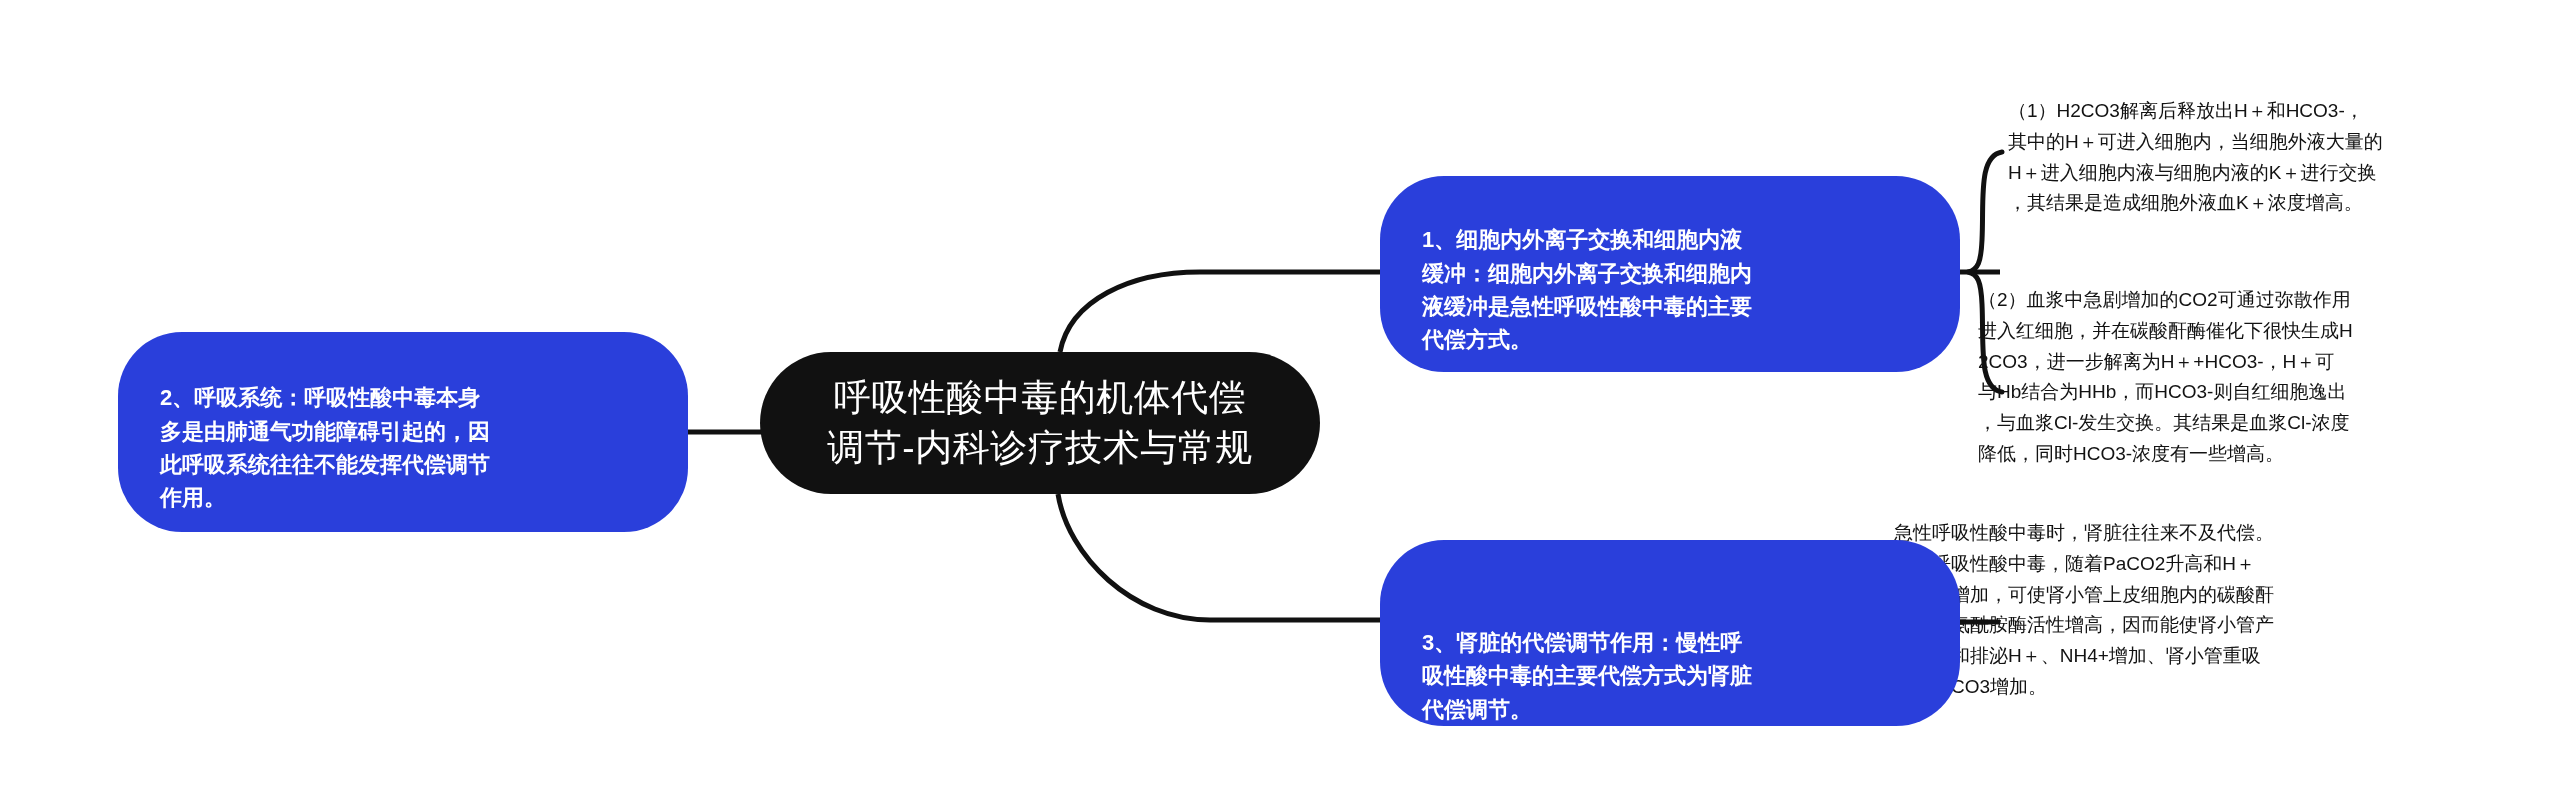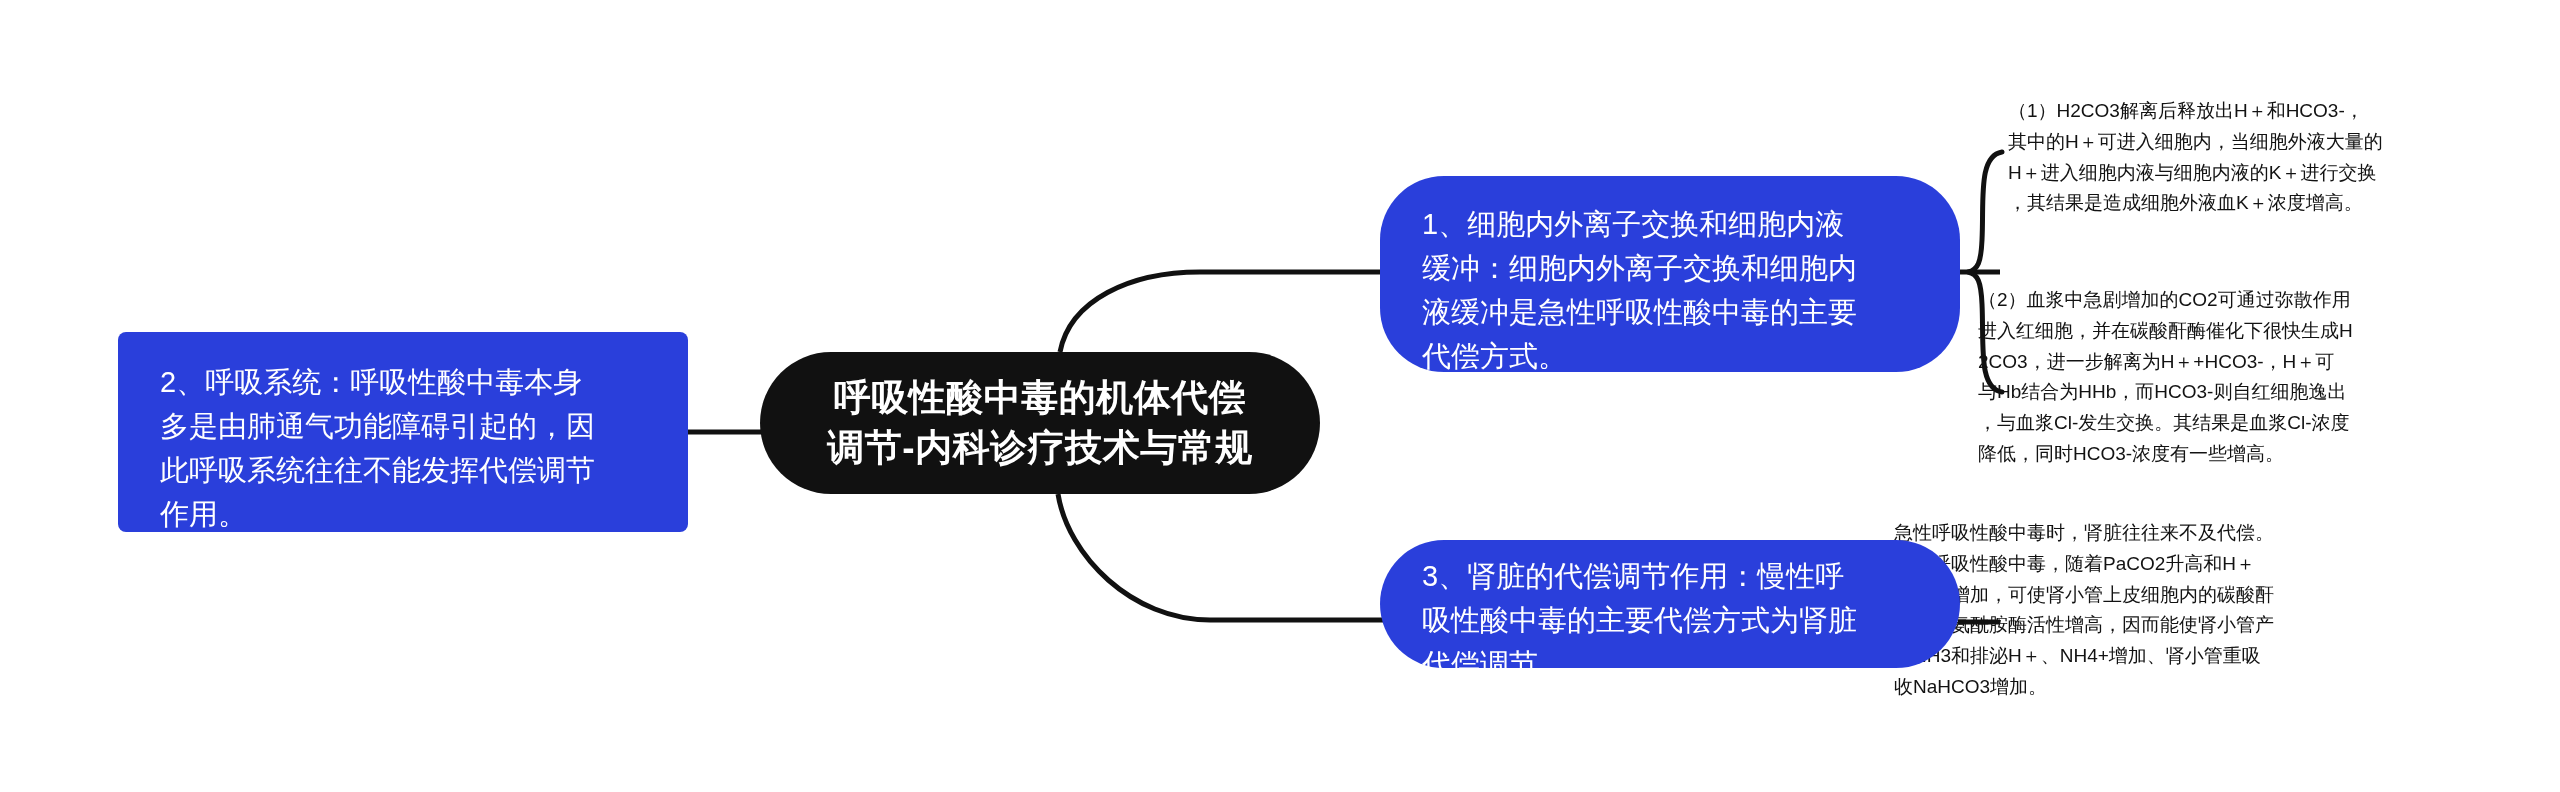--- a/index.html
+++ b/index.html
@@ -48,61 +48,61 @@
     width: 560px;
     height: 142px;
     background: #111111;
     border-radius: 71px;
     color: #ffffff;
     justify-content: center;
     z-index: 3;
   }
   #node-root .node-text {
     font-size: 37px;
-    font-weight: 700;
+    font-weight: 400;
     text-align: center;
     letter-spacing: 0.5px;
     line-height: 1.36;
   }
 
   
   .node-blue {
     background: #2A3FDB;
     color: #ffffff;
     border-radius: 64px;
     z-index: 3;
   }
   .node-blue .node-text {
-    font-size: 29px;
-    font-weight: 400;
+    font-size: 22px;
+    font-weight: 700;
     line-height: 1.52;
     margin-top: 32px;
   }
 
   #node-branch-2 {
     left: 118px;
     top: 332px;
     width: 570px;
     height: 200px;
     padding: 9px 42px;
-    border-radius: 8px;
   }
   #node-branch-1 {
     left: 1380px;
     top: 176px;
     width: 580px;
     height: 196px;
     padding: 0 42px;
   }
   #node-branch-3 {
     left: 1380px;
     top: 540px;
     width: 580px;
-    height: 128px;
+    height: 186px;
     padding: 0 42px;
+    align-items: flex-end;
   }
 
   
   .leaf {
     position: absolute;
     color: #121212;
     font-size: 19px;
     line-height: 1.62;
     white-space: pre-line;
     z-index: 2;

